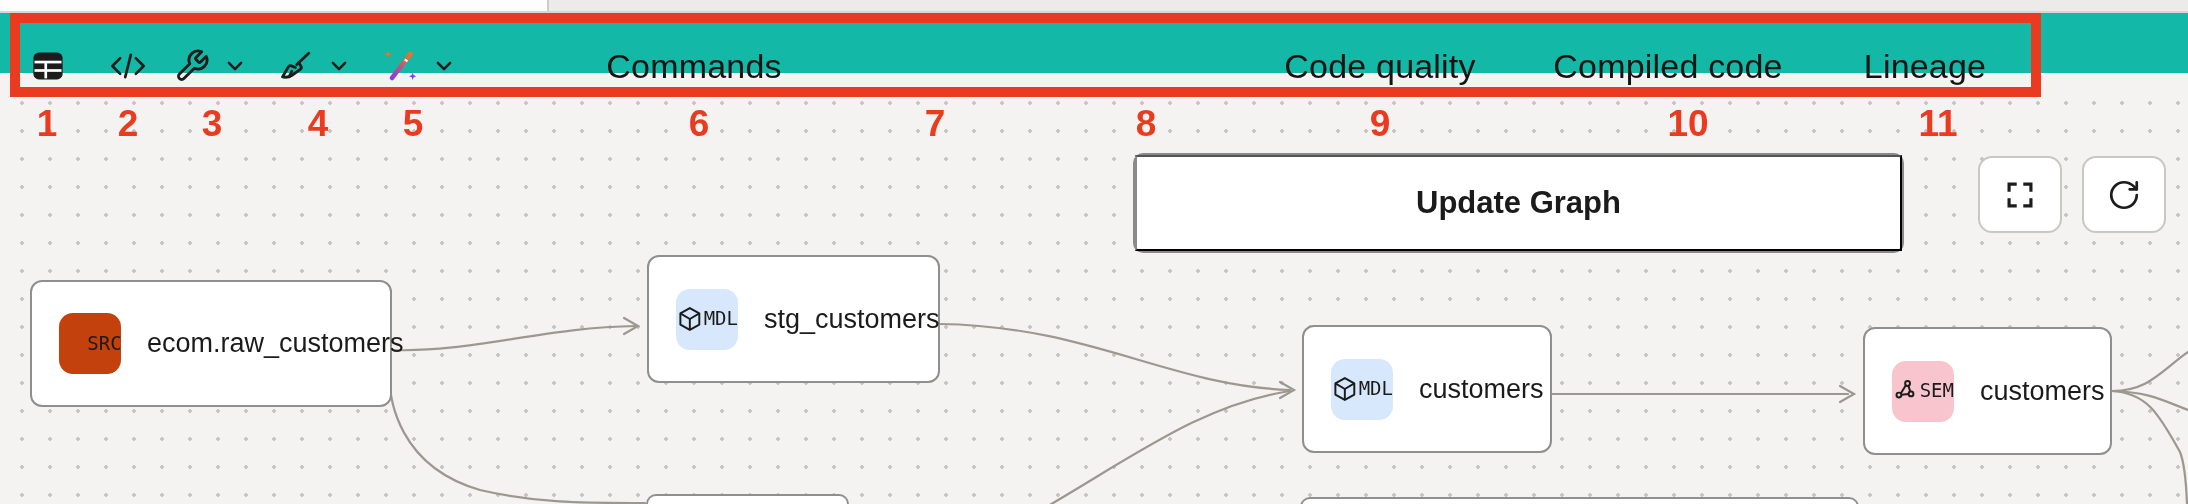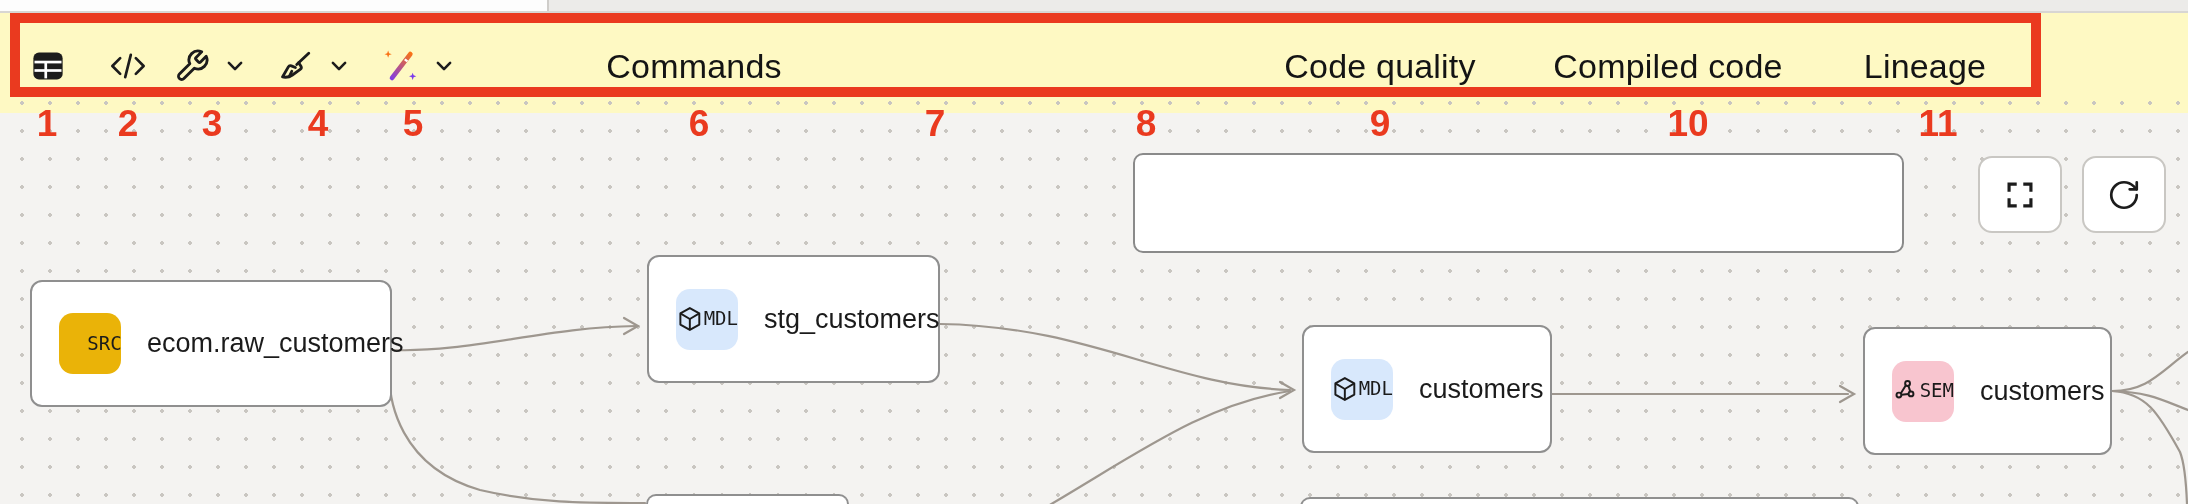--- a/index.html
+++ b/index.html
@@ -7,21 +7,21 @@
   body { font-family:"Liberation Sans", sans-serif; background:#f4f3f1; }
   .page { position:relative; width:2188px; height:504px; overflow:hidden; background:#f4f3f1; }
 
   
   .topstrip { position:absolute; left:0; top:0; width:2188px; height:13px;
               background:#ecebe9; border-bottom:2px solid #d8d6d3; }
   .topstrip .white-seg { position:absolute; left:0; top:0; width:547px; height:11px; background:#fdfdfd; }
   .topstrip .vdiv { position:absolute; left:547px; top:0; width:2px; height:11px; background:#cfcdca; }
 
   
-  .toolbar { position:absolute; left:0; top:13px; width:2188px; height:100px; background:#fef9c3; }
+  .toolbar { position:absolute; left:0; top:13px; width:2188px; height:60px; background:#14b8a6; }
   .redbox { position:absolute; left:10px; top:13px; width:2031px; height:84px;
             border:10px solid #ea3a1f; pointer-events:none; z-index:5; }
   .tool-ic { position:absolute; top:53px; transform:translate(-50%,-50%); display:flex; align-items:center; }
   .tab { position:absolute; top:53px; transform:translate(-50%,-50%);
          font-size:34px; color:#141414; letter-spacing:0.2px; white-space:nowrap; cursor:default; }
   .chev { margin-left:14px; }
 
   
   .canvas { position:absolute; left:0; top:97px; width:2188px; height:407px;
             background-image:radial-gradient(circle,#c9c6c1 1.6px, transparent 2.1px);
@@ -151,39 +151,40 @@
       <path d="M 1048 506 C 1140 452 1205 404 1290 391"></path>
       <path d="M 1280 382 L 1294 390 L 1280 398"></path>
       <path d="M 1552 394 L 1848 394"></path>
       <path d="M 1840 386 L 1854 394 L 1840 402"></path>
       <path d="M 2112 391 C 2148 391 2160 372 2188 352"></path>
       <path d="M 2112 391 C 2148 392 2162 400 2188 410"></path>
       <path d="M 2112 391 C 2146 393 2158 412 2180 452 C 2184 462 2186 478 2187 504"></path>
     </svg>
 
     <div class="filter-group">
+      <button class="update-btn">Update Graph</button>
     </div>
 
     <div class="sq-btn" style="left:1978px; top:59px;">
       <svg width="34" height="34" viewBox="0 0 28 28" fill="none" stroke="#1c1c1c" stroke-width="2.6" stroke-linecap="square">
         <path d="M5 10 V5 H10"></path>
           <path d="M18 5 H23 V10"></path>
           <path d="M23 18 V23 H18"></path>
           <path d="M10 23 H5 V18"></path>
       </svg>
     </div>
     <div class="sq-btn" style="left:2082px; top:59px;">
       <svg width="34" height="34" viewBox="0 0 24 24" fill="none" stroke="#1c1c1c" stroke-width="1.9" stroke-linecap="round" stroke-linejoin="round">
         <path d="M21 12a9 9 0 1 1-9-9c2.52 0 4.93 1 6.74 2.74L21 8"></path>
         <path d="M21 3v5h-5"></path>
       </svg>
     </div>
 
     <div class="node" style="left:30px; top:183px; width:362px; height:127px;">
-      <div class="badge" style="background: #eab308; padding-left: 29px;">
+      <div class="badge" style="background: #c2410c; padding-left: 29px;">
         <svg width="30" height="30" viewBox="0 0 24 24" fill="none" stroke="#1b1b1b" stroke-width="1.7">
           <ellipse cx="12" cy="5.5" rx="7" ry="2.8"></ellipse>
           <path d="M5 5.5 V12 c0 1.55 3.13 2.8 7 2.8 s7-1.25 7-2.8 V5.5"></path>
           <path d="M5 12 V18.5 c0 1.55 3.13 2.8 7 2.8 s7-1.25 7-2.8 V12"></path>
           <path d="M5 8.8 c0 1.55 3.13 2.8 7 2.8 s7-1.25 7-2.8"></path>
         </svg>
         <span class="blabel">SRC</span>
       </div>
       <span class="ntitle">ecom.raw_customers</span>
     </div>

